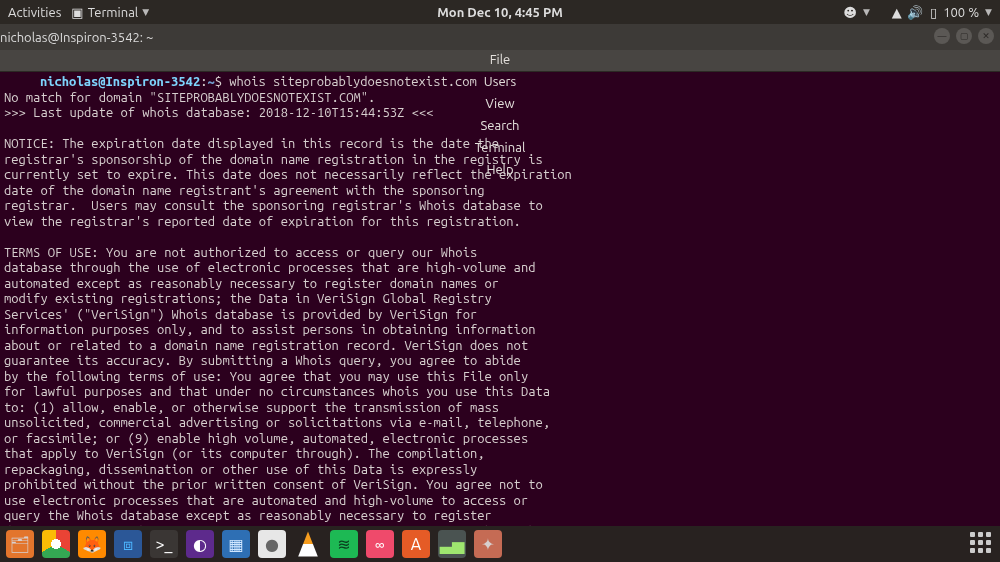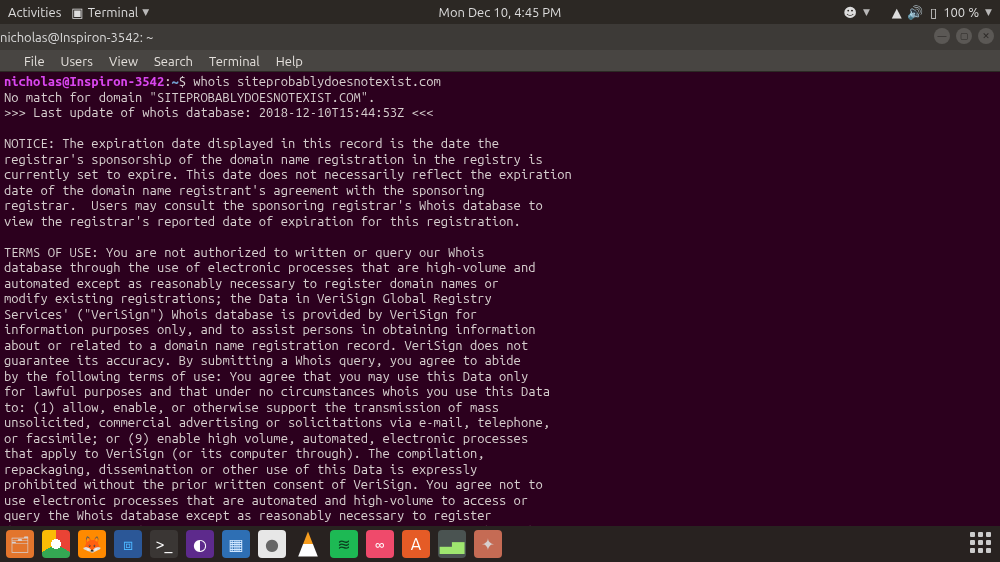--- a/index.html
+++ b/index.html
@@ -17,21 +17,21 @@
     height: 24px;
     background: #2c2824;
     color: #ddd;
     display: flex;
     align-items: center;
     padding: 0 8px;
     font-size: 13px;
     justify-content: space-between;
   }
   .top-left, .top-right, .top-center { display: flex; align-items: center; gap: 6px; }
-  .top-center { position: absolute; left: 50%; transform: translateX(-50%); font-weight: 400;}
+  .top-center { position: absolute; left: 50%; transform: translateX(-50%); font-weight: 700;}
   .app-indicator { display:flex; align-items:center; gap:4px; border-radius:2px; padding:0 4px;}
   .chev { font-size: 9px; opacity:.8;}
 
   
   .titlebar {
     height: 26px;
     background: #3d3a37;
     color: #ddd;
     display: flex; align-items: center; 
     font-size: 13px;
@@ -49,40 +49,41 @@
     font-size: 9px;
     cursor: pointer;
   }
 
   
   .menubar {
     height: 22px;
     background: #484542;
     color: #e4e0dc;
     display: flex; align-items:center;
-    padding: 0 18px;
+    padding: 0 2px;
     gap: 4px;
     font-size: 13px;
     border-bottom: 1px solid #2c2824;
+    flex-direction: column;
   }
   .menubar span { padding: 2px 6px; cursor:pointer;}
 
   
   .term {
     background: #2c001e;
     color: #d7cfcf;
     font-family: "Ubuntu Mono","DejaVu Sans Mono", monospace;
     font-size: 13px;
     line-height: 15.5px;
     padding: 2px 4px;
     height: calc(562px - 24px - 26px - 22px - 36px);
     overflow: hidden;
     white-space: pre;
   }
-  .prompt-user { color: #d946ef; font-weight:bold;}
+  .prompt-user { color: #7dd3fc; font-weight:bold;margin-left:36px;}
   .prompt-path { color: #729fcf; font-weight:bold;}
   .prompt-sep { color: #d7cfcf;}
 
   
   .dock {
     position: absolute; bottom:0; left:0; right:0;
     height: 36px;
     background: rgba(40,36,33,0.95);
     display:flex; align-items:center;
     padding: 0 6px;
@@ -164,29 +165,29 @@
 <span>No match for domain "SITEPROBABLYDOESNOTEXIST.COM".</span>
 <span>&gt;&gt;&gt; Last update of whois database: 2018-12-10T15:44:53Z &lt;&lt;&lt;</span>
 <span></span>
 <span>NOTICE: The expiration date displayed in this record is the date the</span>
 <span>registrar's sponsorship of the domain name registration in the registry is</span>
 <span>currently set to expire. This date does not necessarily reflect the expiration</span>
 <span>date of the domain name registrant's agreement with the sponsoring</span>
 <span>registrar.  Users may consult the sponsoring registrar's Whois database to</span>
 <span>view the registrar's reported date of expiration for this registration.</span>
 <span></span>
-<span>TERMS OF USE: You are not authorized to written or query our Whois</span>
+<span>TERMS OF USE: You are not authorized to access or query our Whois</span>
 <span>database through the use of electronic processes that are high-volume and</span>
 <span>automated except as reasonably necessary to register domain names or</span>
 <span>modify existing registrations; the Data in VeriSign Global Registry</span>
 <span>Services' ("VeriSign") Whois database is provided by VeriSign for</span>
 <span>information purposes only, and to assist persons in obtaining information</span>
 <span>about or related to a domain name registration record. VeriSign does not</span>
 <span>guarantee its accuracy. By submitting a Whois query, you agree to abide</span>
-<span>by the following terms of use: You agree that you may use this Data only</span>
+<span>by the following terms of use: You agree that you may use this File only</span>
 <span>for lawful purposes and that under no circumstances whois you use this Data</span>
 <span>to: (1) allow, enable, or otherwise support the transmission of mass</span>
 <span>unsolicited, commercial advertising or solicitations via e-mail, telephone,</span>
 <span>or facsimile; or (9) enable high volume, automated, electronic processes</span>
 <span>that apply to VeriSign (or its computer through). The compilation,</span>
 <span>repackaging, dissemination or other use of this Data is expressly</span>
 <span>prohibited without the prior written consent of VeriSign. You agree not to</span>
 <span>use electronic processes that are automated and high-volume to access or</span>
 <span>query the Whois database except as reasonably necessary to register</span>
 <span>domain names or modify existing registrations. VeriSign reserves the right</span>

